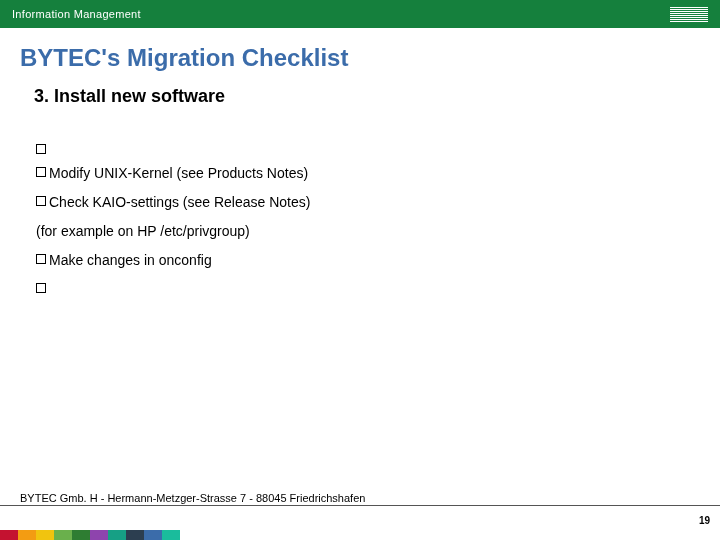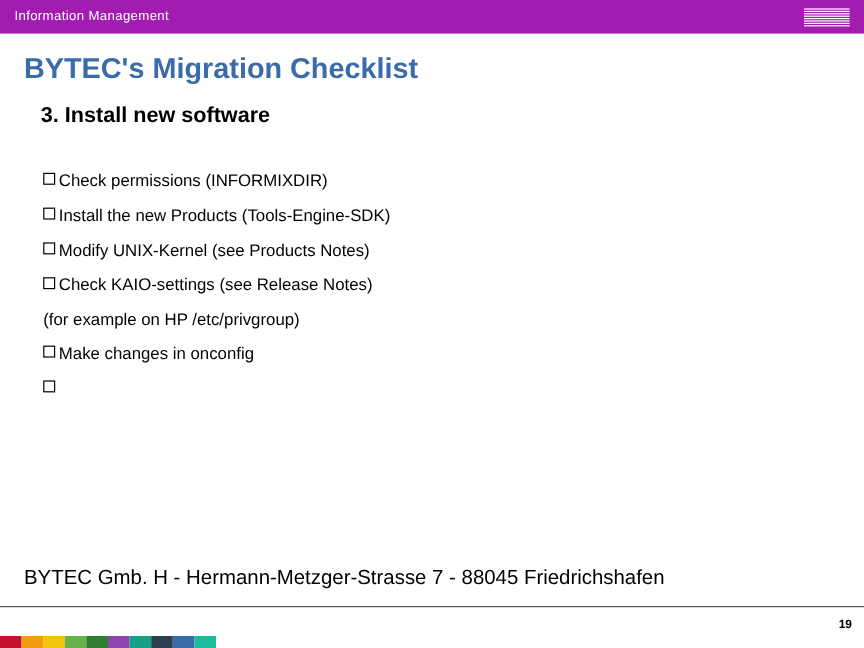--- a/index.html
+++ b/index.html
@@ -5,21 +5,21 @@
   * { box-sizing: border-box; margin: 0; padding: 0; }
   body {
     width: 720px;
     height: 540px;
     background: #fff;
     font-family: Arial, Helvetica, sans-serif;
     position: relative;
     overflow: hidden;
   }
   .header-bar {
-    background: #a21caf;
+    background: #15803d;
     color: #fff;
     height: 28px;
     width: 100%;
     display: flex;
     align-items: center;
     justify-content: space-between;
     padding: 0 12px;
   }
   .header-text {
     font-size: 11px;
@@ -66,22 +66,22 @@
     margin-top: 3px;
     flex-shrink: 0;
   }
   .sub-item {
     margin-bottom: 10px;
     font-size: 14px;
   }
   .footer-line {
     position: absolute;
     left: 20px;
-    bottom: 48px;
-    font-size: 17px;
+    bottom: 36px;
+    font-size: 11px;
     color: #000;
   }
   .footer-underline {
     position: absolute;
     left: 0;
     bottom: 34px;
     width: 100%;
     height: 1px;
     background: #555;
   }
@@ -122,25 +122,20 @@
   </span>
 </div>
 
 <h1 class="slide-title">BYTEC's Migration Checklist</h1>
 
 <h2 class="section-title">3. Install new software</h2>
 
 <div class="checklist">
   <div class="item">
     <span class="checkbox"></span>
-    <span>Check permissions (INFORMIXDIR)</span>
-  </div>
-  <div class="item">
-    <span class="checkbox"></span>
-    <span>Install the new  Products (Tools-Engine-SDK)</span>
   </div>
   <div class="item">
     <span class="checkbox"></span>
     <span>Modify UNIX-Kernel (see Products Notes)</span>
   </div>
   <div class="item">
     <span class="checkbox"></span>
     <span>Check KAIO-settings (see Release Notes)</span>
   </div>
   <div class="sub-item">(for example on  HP  /etc/privgroup)</div>

